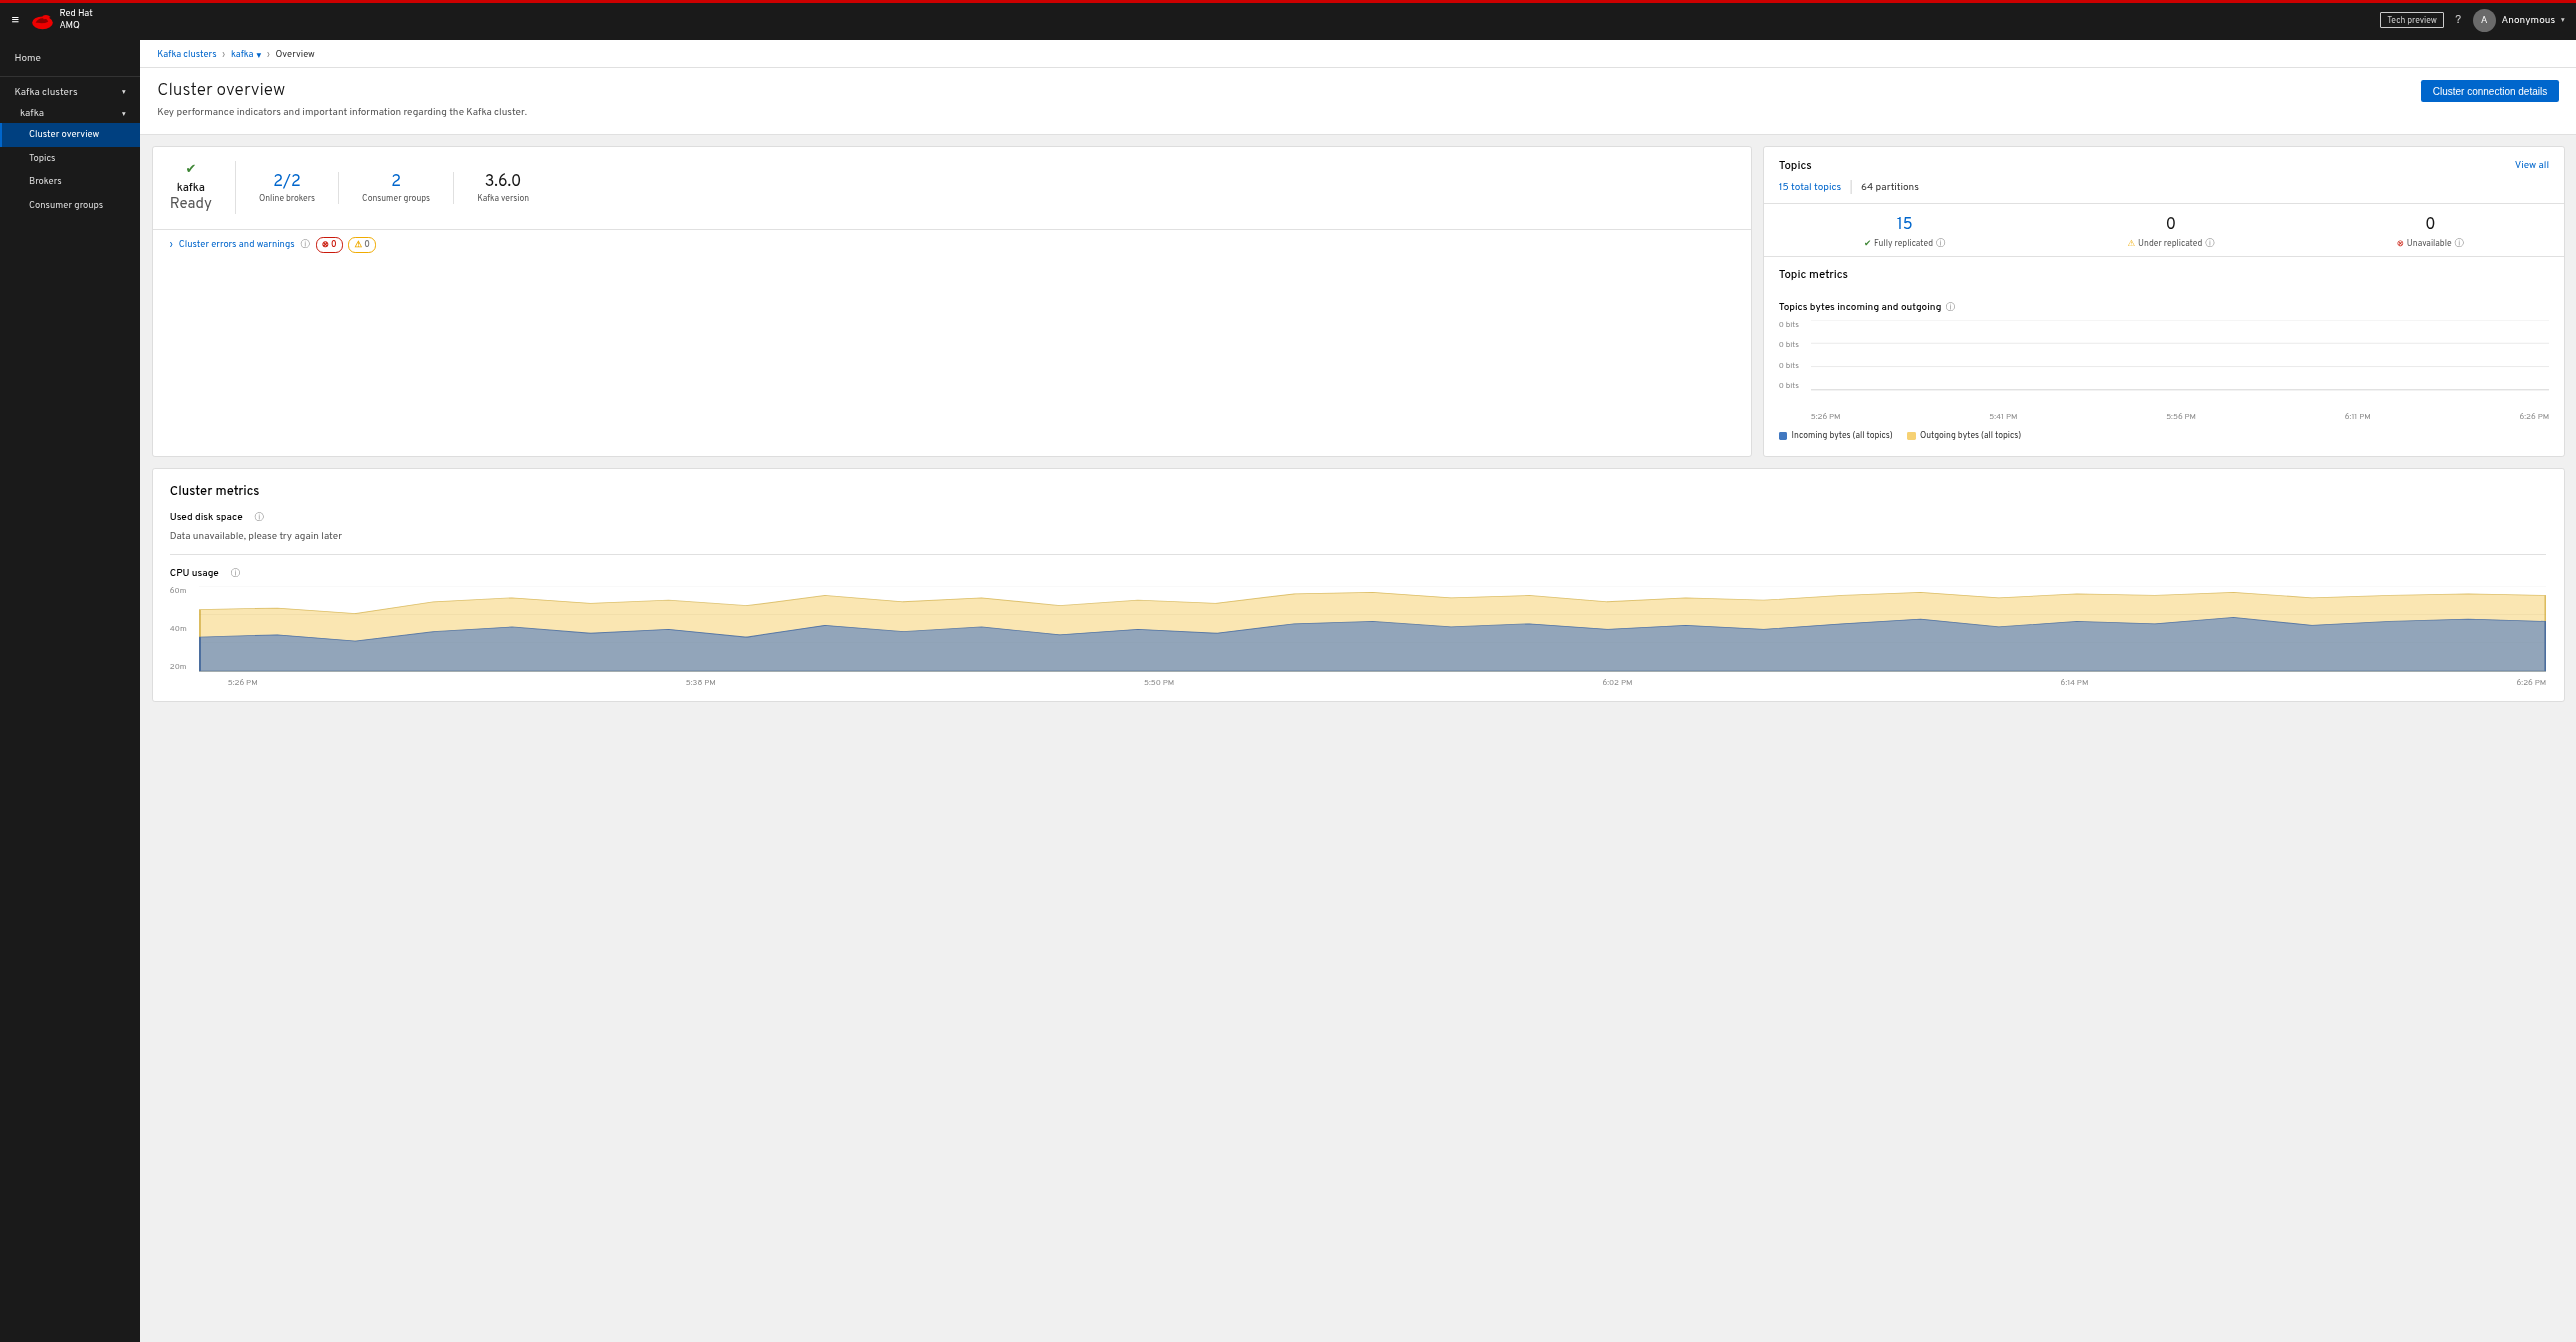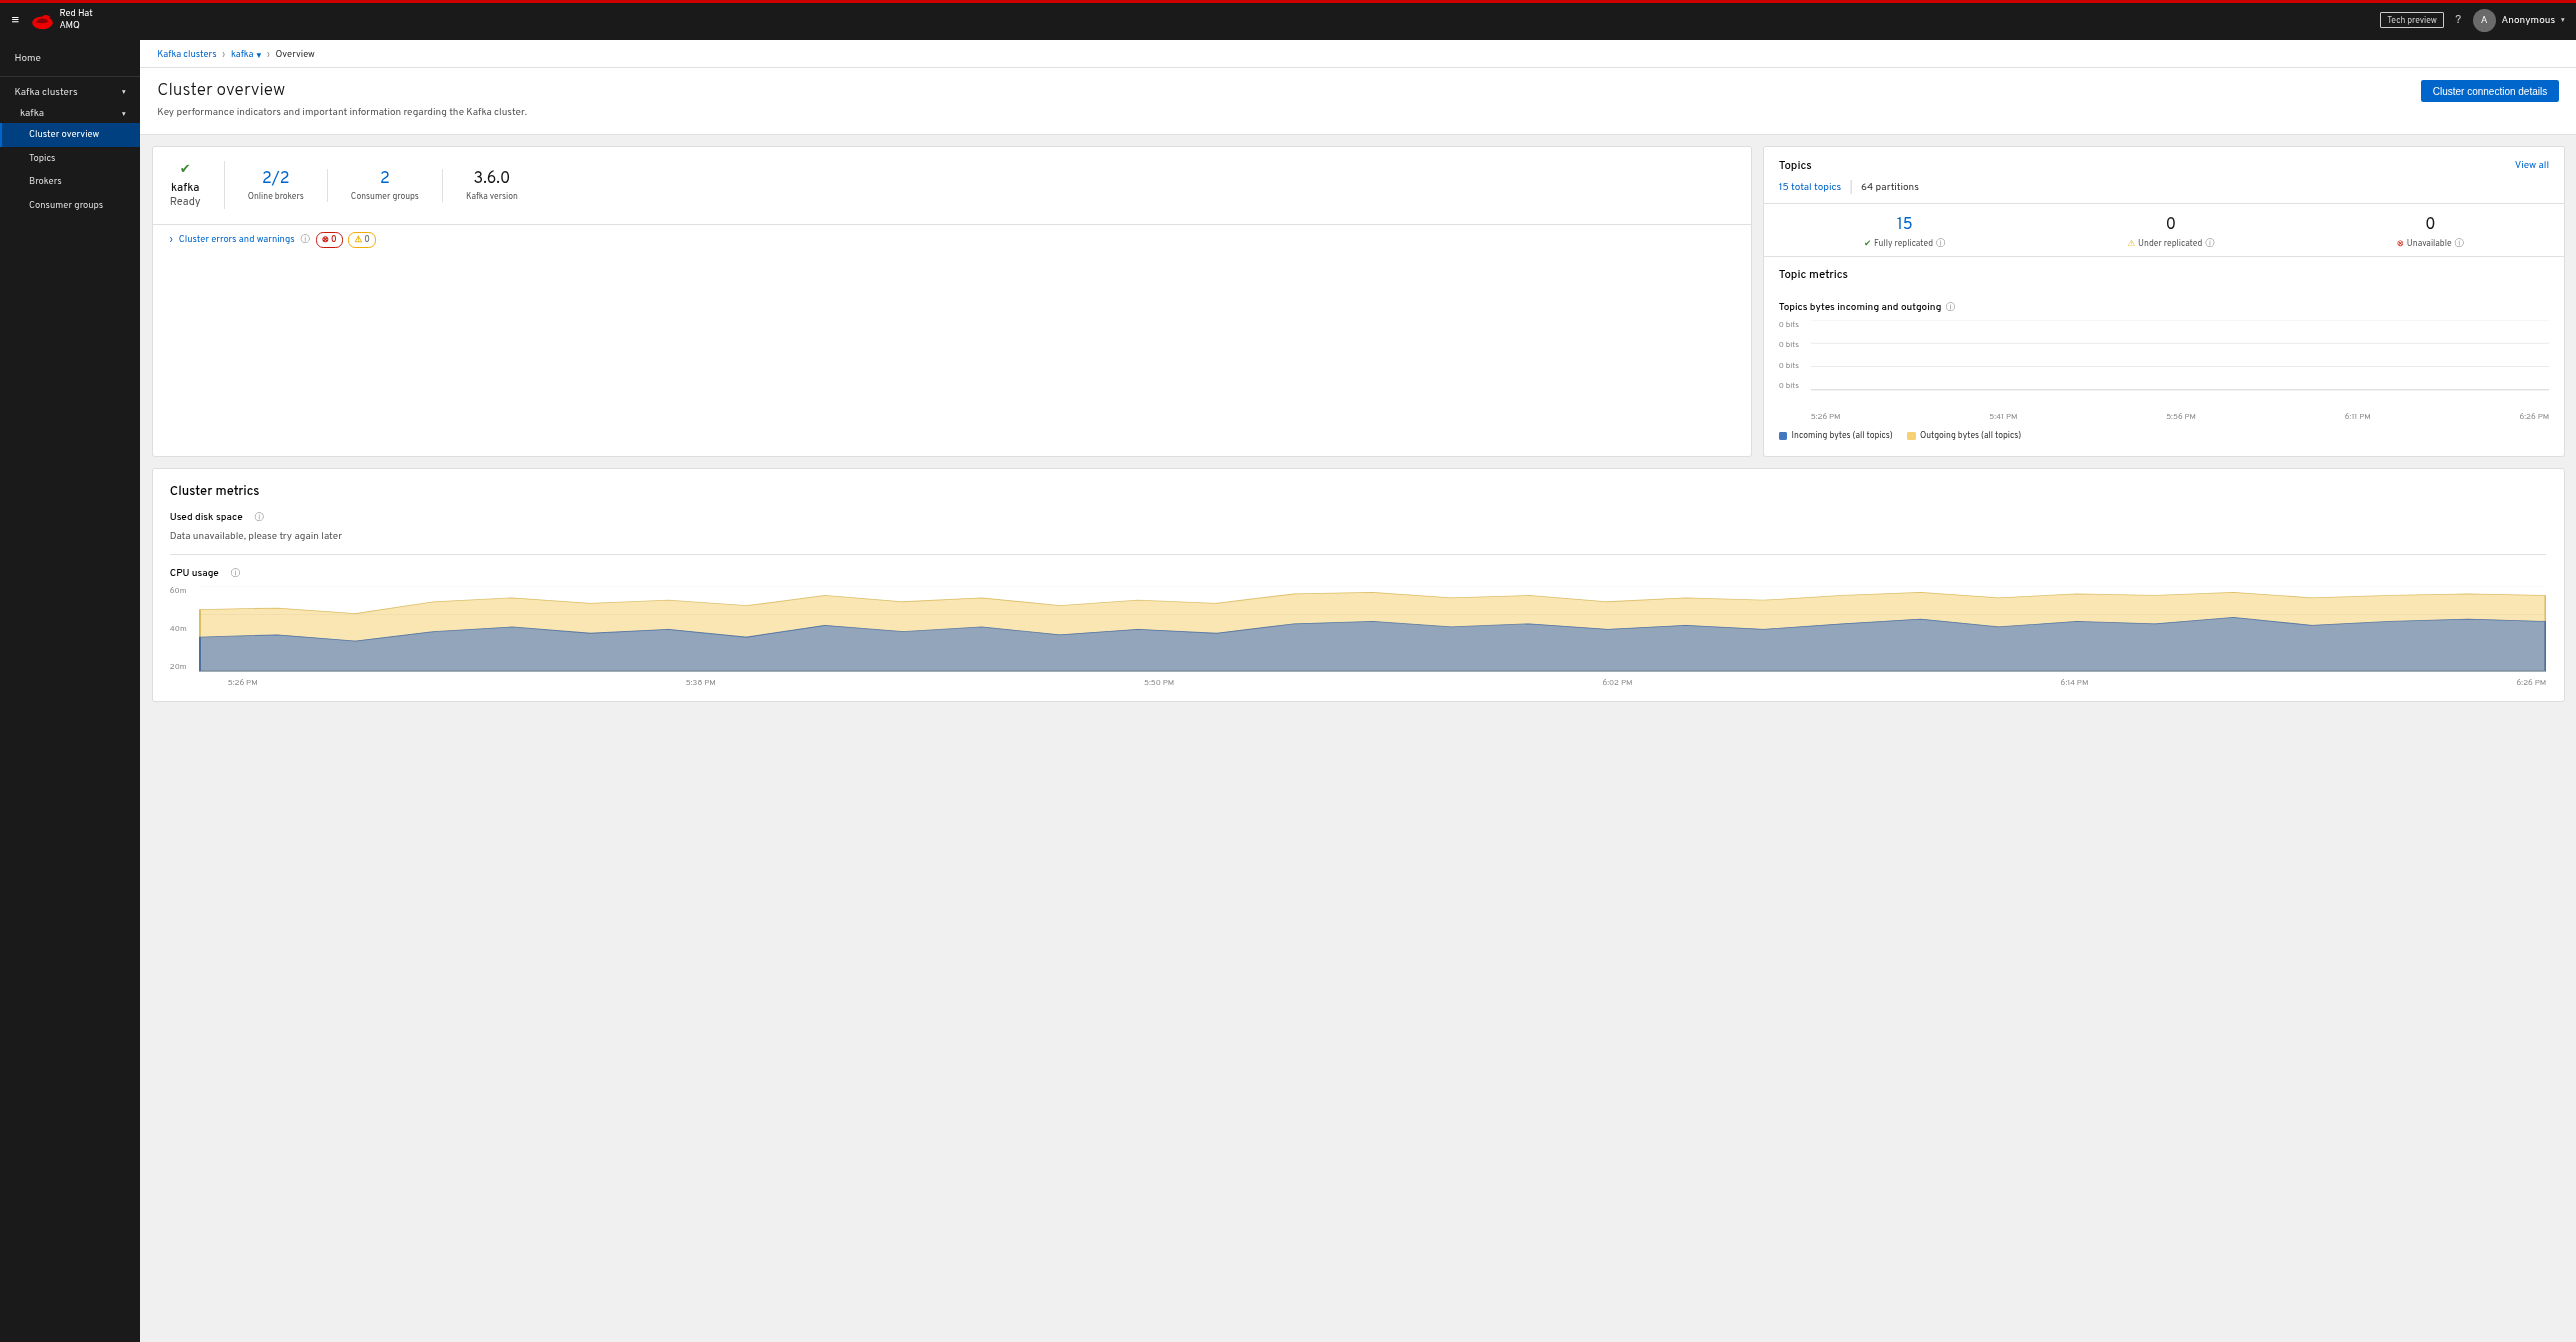--- a/index.html
+++ b/index.html
@@ -61,21 +61,21 @@
     .cards-row { display: flex; gap: 11.5px; padding: 11.5px; }
     .card-left { flex: 2; background: white; border: 0.7px solid #ddd; border-radius: 2.9px; overflow: hidden; }
     .card-right { flex: 1; background: white; border: 0.7px solid #ddd; border-radius: 2.9px; overflow: hidden; }
 
     
     .status-section { display: flex; align-items: center; padding: 14.4px 17.3px; gap: 0; }
     .status-col { display: flex; flex-direction: column; align-items: center; padding: 0 23px; border-right: 0.7px solid #e0e0e0; }
     .status-col:last-child { border-right: none; }
     .status-col:first-child { padding-left: 0; }
     .cluster-name-status { font-size: 11.5px; font-weight: 500; color: #151515; margin-top: 2.9px; }
-    .status-ready { font-size: 11px; color: #555; }
+    .status-ready { font-size: 15px; color: #555; }
     .status-check { color: #3e8635; font-size: 13px; }
     .metric-value { font-size: 16px; color: #06c; font-weight: 400; }
     .metric-value.dark { color: #151515; }
     .metric-label { font-size: 8.6px; color: #555; margin-top: 1.4px; }
 
     
     .errors-row { border-top: 0.7px solid #e0e0e0; padding: 7.2px 17.3px; display: flex; align-items: center; gap: 5.8px; }
     .errors-link { color: #06c; font-size: 9.4px; cursor: pointer; text-decoration: none; }
     .badge { display: inline-flex; align-items: center; justify-content: center; padding: 1.4px 5px; border-radius: 8.6px; font-size: 8.6px; font-weight: 600; gap: 2.2px; }
     .badge-outline-error { border: 1.1px solid #c9190b; color: #c9190b; background: white; border-radius: 7.2px; }

